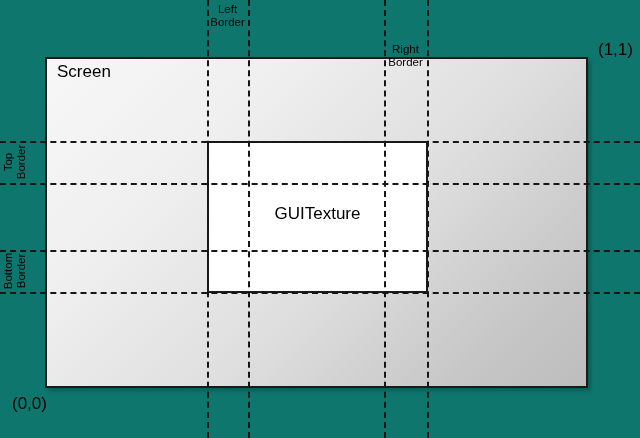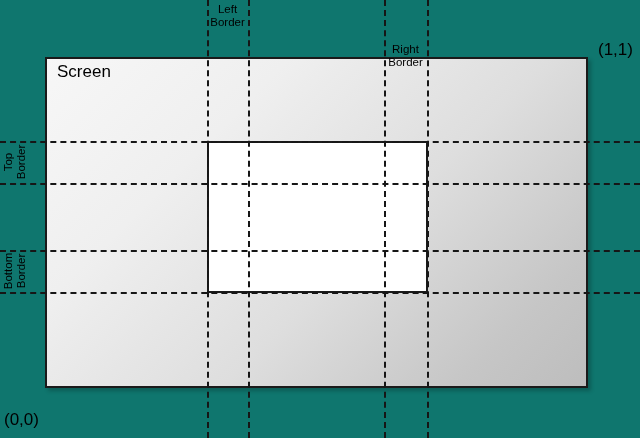--- a/index.html
+++ b/index.html
@@ -121,18 +121,19 @@
     <div>Border</div>
   </div>
 
   <div class="label label-rot" style="left:2px; top:292px; width:42px;">
     <div>Bottom</div>
     <div>Border</div>
   </div>
 
   <div class="label label-screen" style="left:57px; top:62px;">Screen</div>
 
+  <div class="label label-texture" style="left:207px; top:204px; width:221px; text-align:center;">GUITexture</div>
 
   <div class="label label-coord" style="left:598px; top:40px;text-align:center;">(1,1)</div>
 
-  <div class="label label-coord" style="left:4px; top:394px;margin-top:16px;">(0,0)</div>
+  <div class="label label-coord" style="left:12px; top:394px;">(0,0)</div>
 
 </div>
 
 </body></html>

